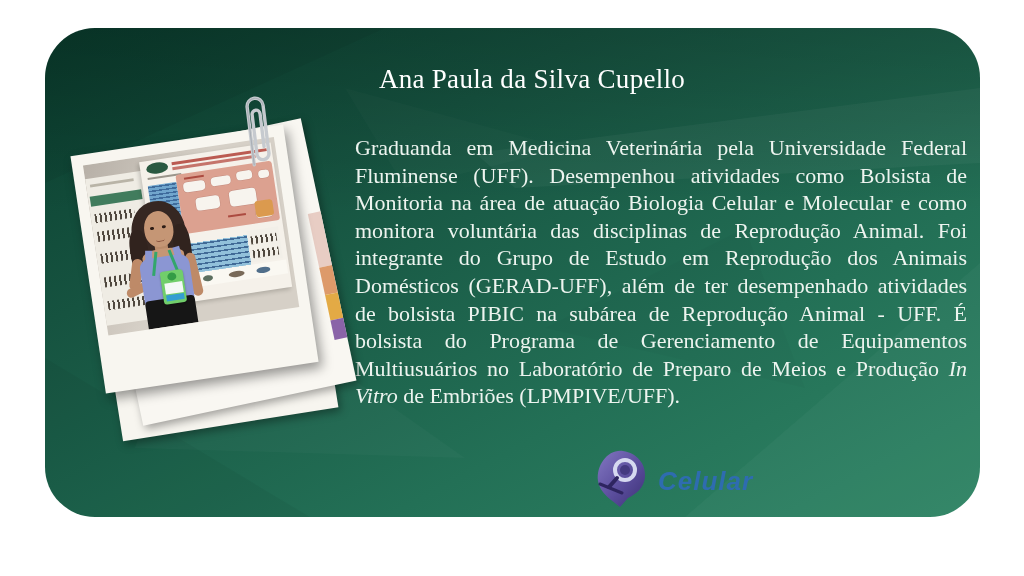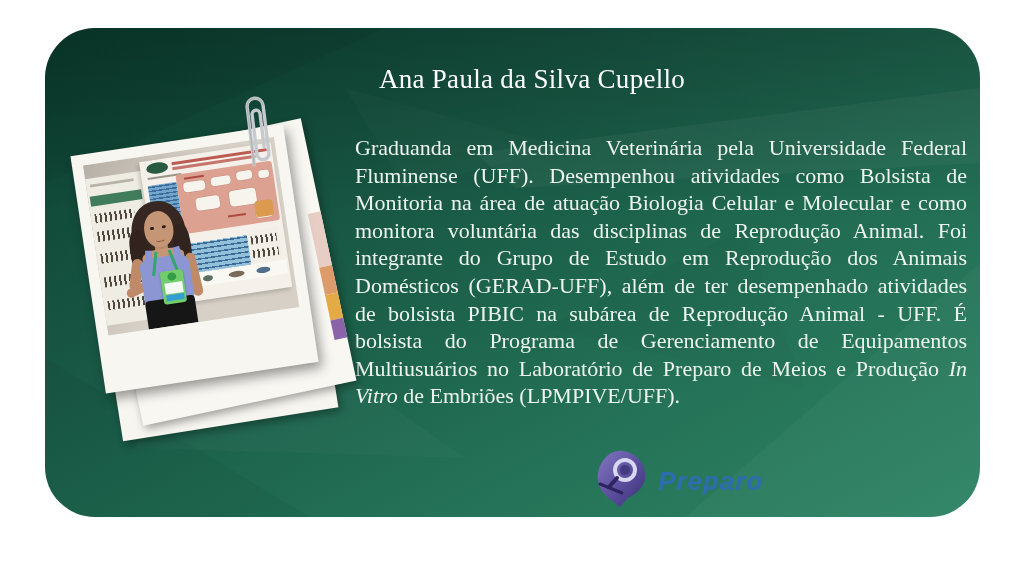--- a/index.html
+++ b/index.html
@@ -196,16 +196,16 @@
             <stop offset="0.55" stop-color="#5a4d9c"></stop>
             <stop offset="1" stop-color="#3c3075"></stop>
           </linearGradient>
         </defs>
         <path d="M33 3 C47 5 56 16 55 29 C54 40 46 46 38 50 L30 59 C22 52 10 46 8 33 C6 17 18 1 33 3 Z" fill="url(#lg)"></path>
         <path d="M10 36 L32 45" stroke="#2e2560" stroke-width="3" stroke-linecap="round"></path>
         <circle cx="35" cy="22" r="10" fill="none" stroke="#d6d9f0" stroke-width="4"></circle>
         <circle cx="35" cy="22" r="5" fill="#443a80"></circle>
         <path d="M27 30 L19 39" stroke="#2e2560" stroke-width="4" stroke-linecap="round"></path>
       </svg>
-      <span class="word">Preparo</span>
+      <span class="word">Celular</span>
     </div>
   </div>
 </div>
 
 </body></html>

